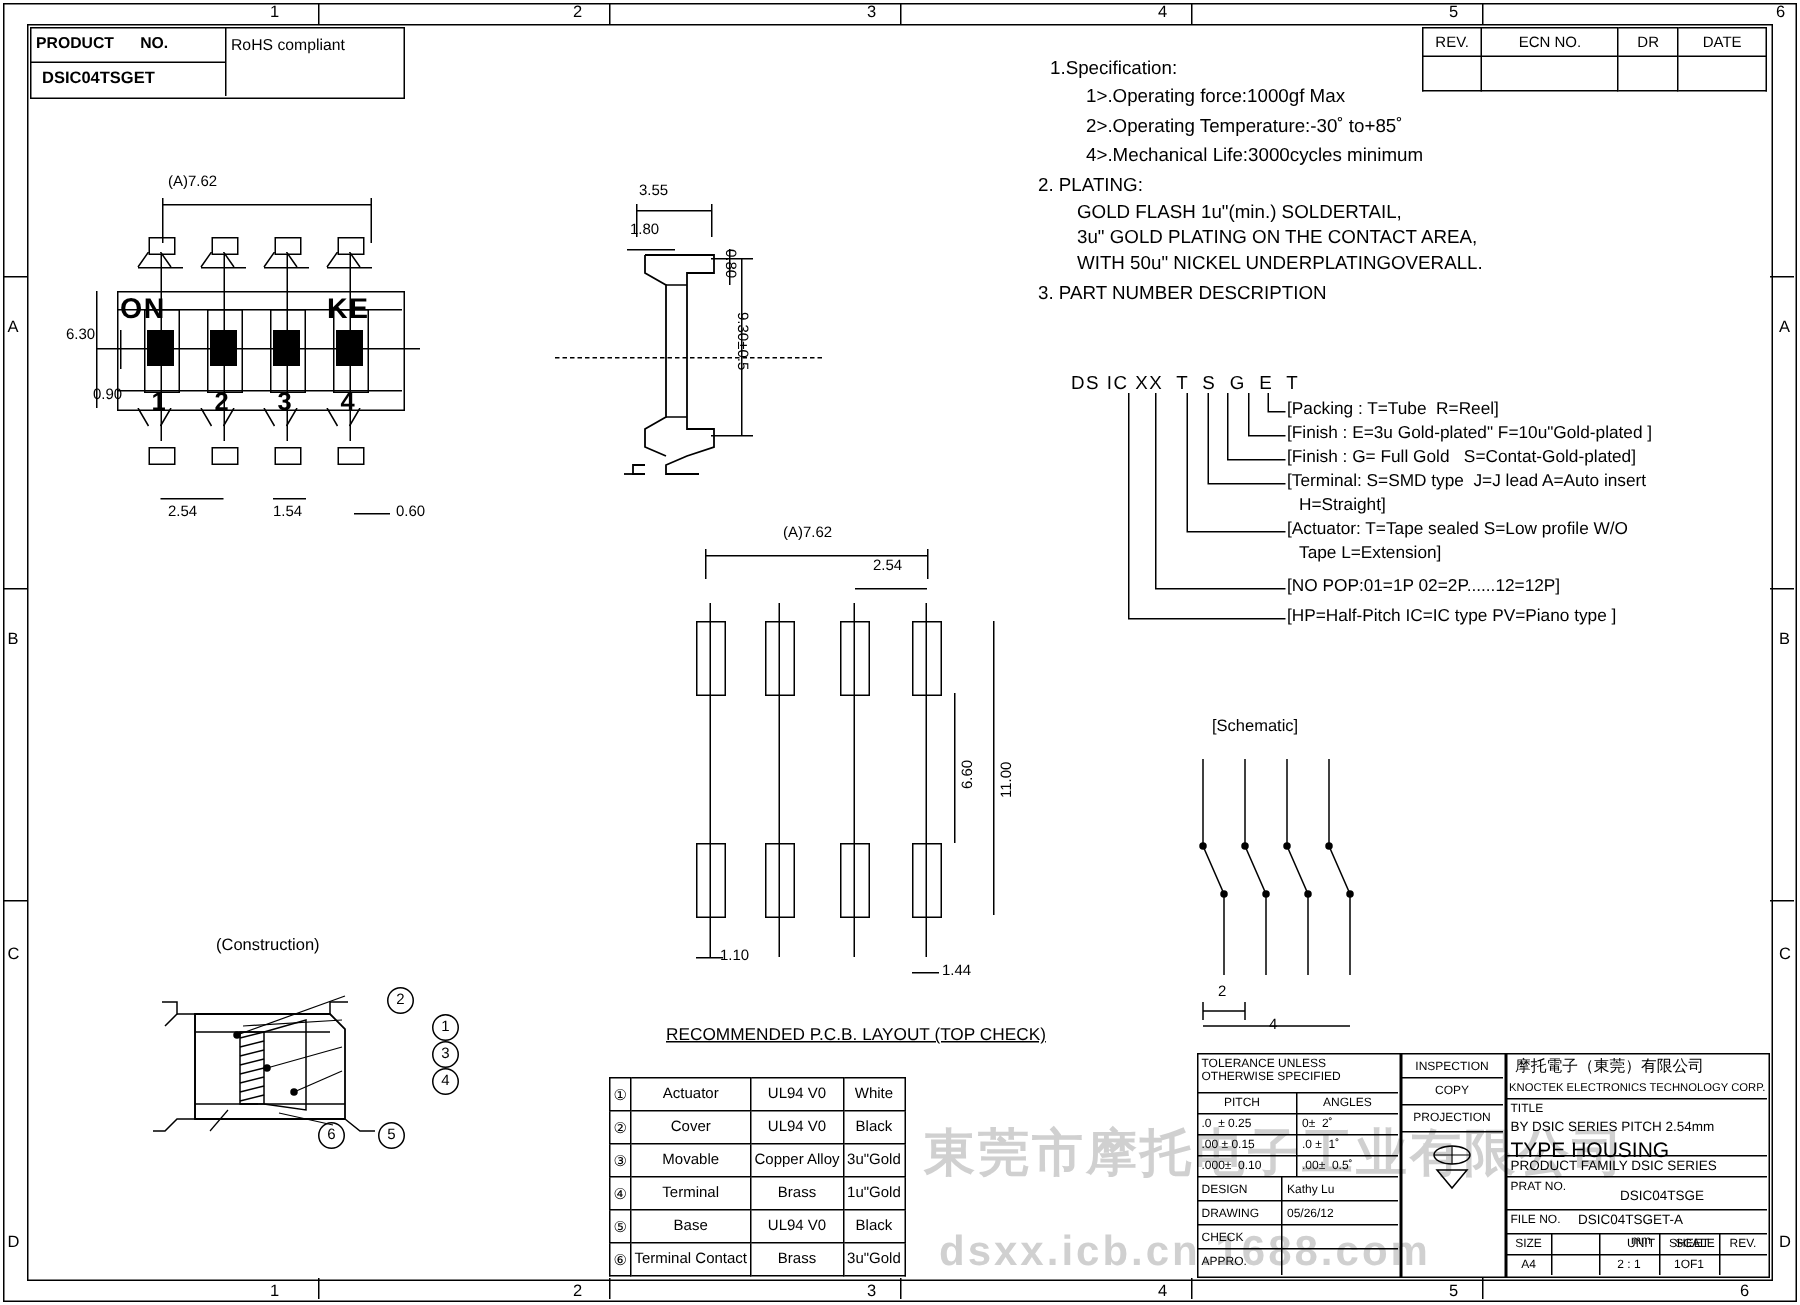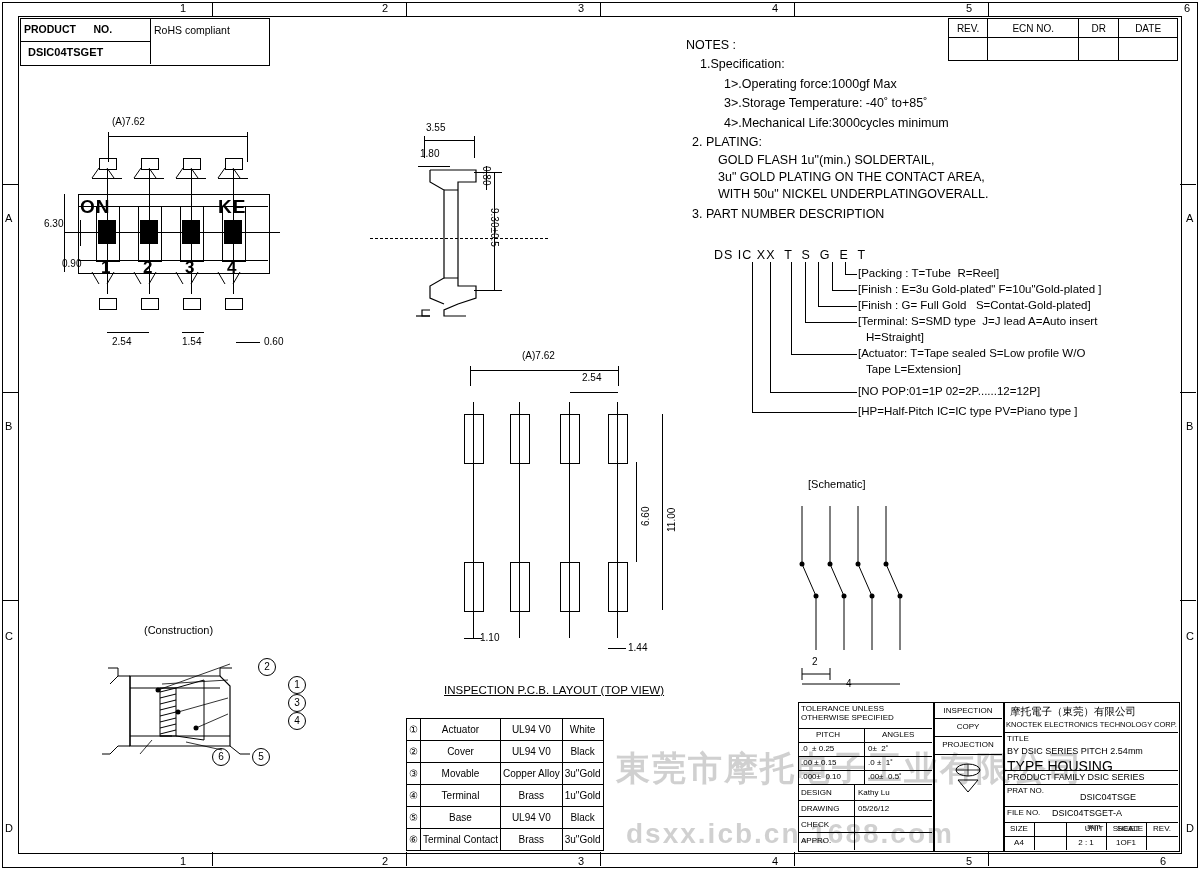--- a/index.html
+++ b/index.html
@@ -92,26 +92,25 @@
         <td class="cell" style="height:20px;">&nbsp;</td>
         <td class="cell">&nbsp;</td>
         <td class="cell">&nbsp;</td>
         <td class="cell">&nbsp;</td>
       </tr>
     </tbody>
       </table>
   </div>
 
   <div class="abs notes" style="left:686px;top:36px;width:500px;">
-    <div>NOTES :</div>
     <div style="padding-left:14px;">
       <div>1.Specification:</div>
       <div style="padding-left:24px;">
         <div>1&gt;.Operating force:1000gf Max</div>
-        <div>3&gt;.Storage  Temperature: -40˚ to+85˚</div>
+        <div>2&gt;.Operating Temperature:-30˚ to+85˚</div>
         <div>4&gt;.Mechanical Life:3000cycles minimum</div>
       </div>
       <div style="margin-left:-8px;">2. PLATING:</div>
       <div style="padding-left:18px;line-height:1.35;">
         <div>GOLD FLASH 1u"(min.) SOLDERTAIL,</div>
         <div>3u" GOLD PLATING  ON THE CONTACT AREA,</div>
         <div>WITH  50u" NICKEL UNDERPLATINGOVERALL.</div>
       </div>
       <div style="margin-left:-8px;margin-top:2px;">3. PART NUMBER DESCRIPTION</div>
     </div>
@@ -304,21 +303,21 @@
     <div class="ln v" style="left:196px;top:112px;height:100px;"></div>
     <div class="txt dimtxt" style="left:200px;top:176px;transform:rotate(-90deg);transform-origin:left top;">6.60</div>
     <div class="ln v" style="left:222px;top:64px;height:196px;"></div>
     <div class="txt dimtxt" style="left:226px;top:182px;transform:rotate(-90deg);transform-origin:left top;">11.00</div>
 
     <div class="ln h" style="left:24px;top:288px;width:18px;"></div>
     <div class="txt dimtxt" style="left:40px;top:282px;">1.10</div>
     <div class="ln h" style="left:168px;top:298px;width:18px;"></div>
     <div class="txt dimtxt" style="left:188px;top:292px;">1.44</div>
 
-    <div class="txt" style="left:4px;top:334px;font-size:11.5px;text-decoration:underline;">INSPECTION P.C.B. LAYOUT (TOP VIEW)</div>
+    <div class="txt" style="left:4px;top:334px;font-size:11.5px;text-decoration:underline;">RECOMMENDED P.C.B. LAYOUT (TOP CHECK)</div>
   </div>
 
   <div class="abs" style="left:780px;top:478px;width:180px;height:220px;">
     <div class="txt" style="left:28px;top:0px;font-size:11px;">[Schematic]</div>
     <svg class="abs" style="left:0;top:22px;" width="180" height="190" viewBox="0 0 180 190">
       <g stroke="#000" fill="none" stroke-width="1">
         <path d="M22,6 L22,64"></path>
           <path d="M50,6 L50,64"></path>
           <path d="M78,6 L78,64"></path>
           <path d="M106,6 L106,64"></path>

